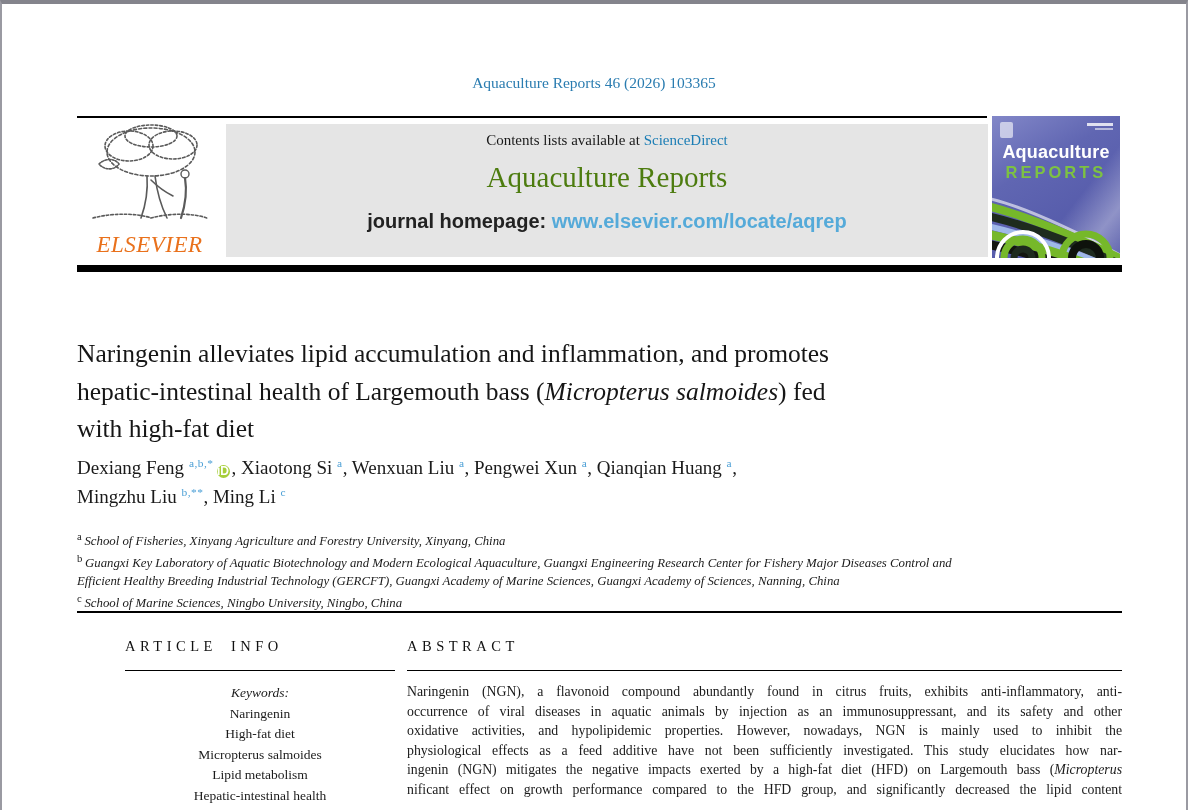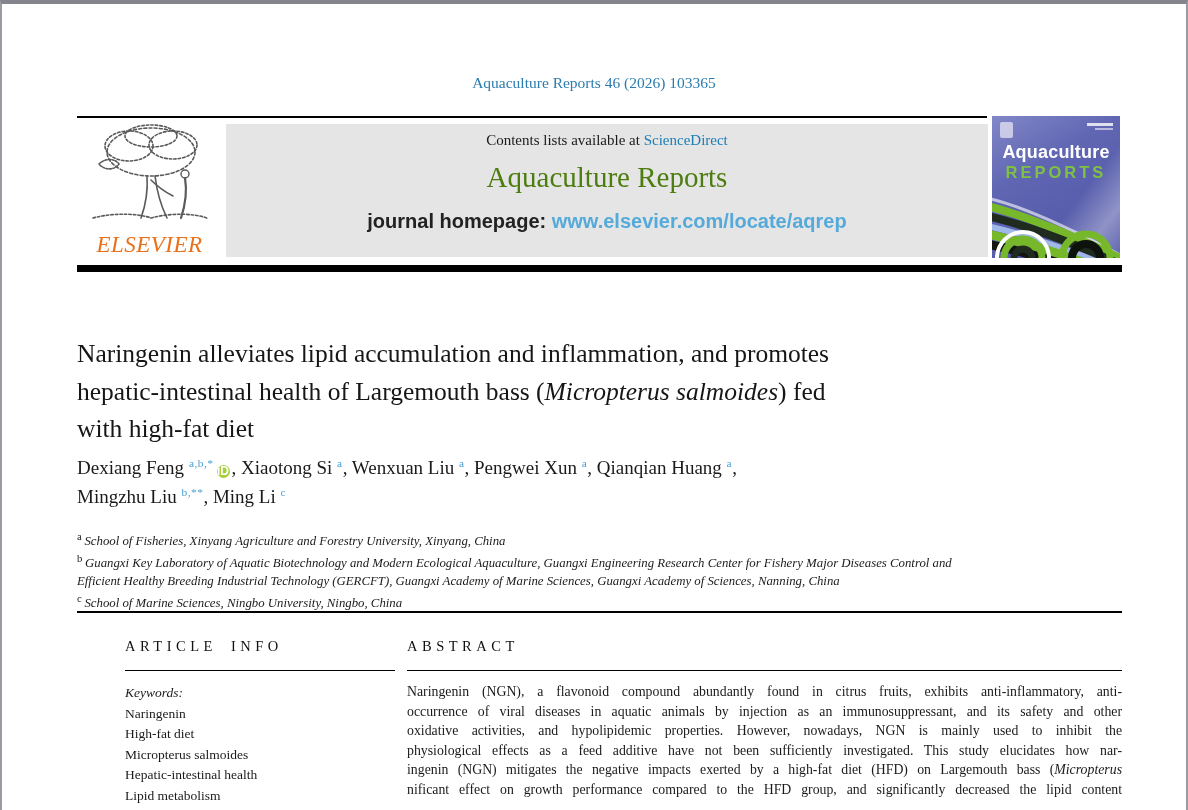--- a/index.html
+++ b/index.html
@@ -50,21 +50,21 @@
     text-align:center;line-height:13px;vertical-align:-1px;margin:0 2px 0 3px;cursor:pointer;}
   .affiliations{top:524px;left:75px;width:1045px;font-size:12.8px;line-height:17px;}
   .affiliations .line{font-style:italic;}
   .affiliations sup{font-style:normal;}
   
   .mid-rule{top:607px;left:75px;width:1045px;height:2px;background:#000;}
   .col-heading{font-size:14.5px;letter-spacing:4.5px;word-spacing:6px;color:#111;}
   .info-col{top:634px;left:75px;width:270px;margin-left:48px;}
   .abstract-col{top:634px;left:405px;width:715px;}
   .heading-rule{height:1.2px;background:#000;margin-top:15px;}
-  .keywords{margin-top:12px;font-size:13.5px;line-height:20.5px;}
+  .keywords{margin-top:12px;font-size:13.5px;line-height:20.5px;text-align:center;}
   .keywords-label{font-style:italic;}
   .abstract-body{margin-top:11px;font-size:13.8px;line-height:19.5px;}
   .abstract-body .line{text-align:justify;text-align-last:justify;}
 </style>
 </head>
 <body>
 
 <div class="abs citation">Aquaculture Reports 46 (2026) 103365</div>
 
 <div class="abs header-rule"></div>
@@ -140,22 +140,22 @@
 
 <div class="abs info-col">
   <div class="col-heading">ARTICLE INFO</div>
   <div class="heading-rule"></div>
   <div class="keywords">
     <div class="keywords-label">Keywords:</div>
     <div>
         <div>Naringenin</div>
         <div>High-fat diet</div>
         <div>Micropterus salmoides</div>
+        <div>Lipid metabolism</div>
         <div>Hepatic-intestinal health</div>
-        <div>Lipid metabolism</div>
       </div>
   </div>
 </div>
 
 <div class="abs abstract-col">
   <div class="col-heading">ABSTRACT</div>
   <div class="heading-rule"></div>
   <div class="abstract-body rich">
       <div class="line"><span>Naringenin (NGN), a flavonoid compound abundantly found in citrus fruits, exhibits anti-inflammatory, anti-</span></div>
       <div class="line"><span>occurrence of viral diseases in aquatic animals by injection as an immunosuppressant, and its safety and other</span></div>

